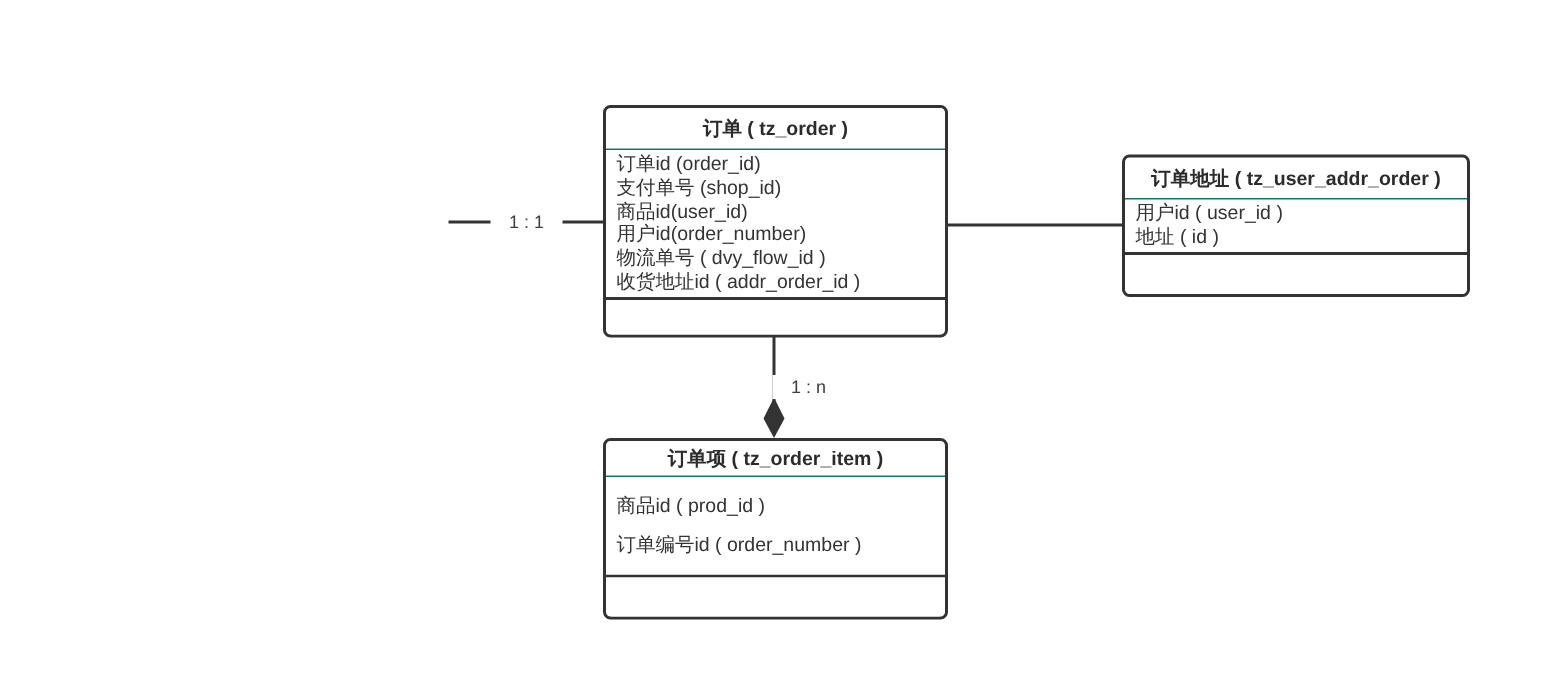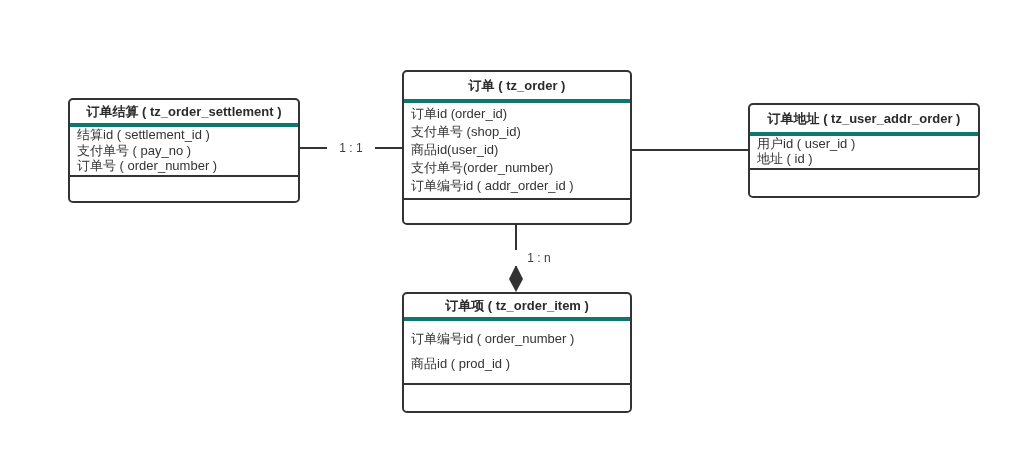--- a/index.html
+++ b/index.html
@@ -27,21 +27,21 @@
     box-sizing: border-box;
     background: #ffffff;
     border: 2px solid #333333;
     border-radius: 5px;
     display: flex;
     flex-direction: column;
     color: #333333;
   }
   .entity-title {
     flex: 0 0 auto;
-    border-bottom: 4px solid #0f766e;
+    border-bottom: 1px solid #0f766e;
     font-weight: bold;
     font-size: 13px;
     text-align: center;
     white-space: nowrap;
     overflow: hidden;
     color: #2b2b2b;
     display: flex;
     align-items: center;
     justify-content: center;
   }
@@ -80,56 +80,48 @@
 
 <div class="canvas">
 
   <svg class="connectors" width="1032" height="460" viewBox="0 0 1032 460">
     <line x1="299" y1="148" x2="402" y2="148" stroke="#333333" stroke-width="2"></line>
     <line x1="631" y1="150" x2="749" y2="150" stroke="#333333" stroke-width="2"></line>
     <line x1="516" y1="224" x2="516" y2="290" stroke="#333333" stroke-width="2"></line>
     <polygon points="516,265 523,279 516,292 509,279" fill="#333333"></polygon>
   </svg>
 
-  <div class="entity" style="left:68px; top:98px; width:232px; height:105px;">
-    <div class="entity-title" style="height:23px;">订单结算 ( tz_order_settlement )</div>
-    <div class="entity-fields">
-      <div class="field">结算id ( settlement_id )</div>
-      <div class="field">支付单号 ( pay_no )</div>
-      <div class="field">订单号 ( order_number )</div>
-    </div>
-    <div class="entity-footer" style="height:24px;"></div>
-  </div>
 
   <div class="entity" style="left:402px; top:70px; width:230px; height:155px;">
     <div class="entity-title" style="height:27px;">订单 ( tz_order )</div>
     <div class="entity-fields">
       <div class="field">订单id (order_id)</div>
       <div class="field">支付单号 (shop_id)</div>
       <div class="field">商品id(user_id)</div>
-      <div class="field">支付单号(order_number)</div>
-      <div class="field">订单编号id ( addr_order_id )</div>
+      <div class="field">用户id(order_number)</div>
+      <div class="field">物流单号 ( dvy_flow_id )</div>
+      <div class="field">收货地址id ( addr_order_id )</div>
     </div>
     <div class="entity-footer" style="height:23px;"></div>
   </div>
 
   <div class="entity" style="left:748px; top:103px; width:232px; height:95px;">
     <div class="entity-title" style="height:27px;">订单地址 ( tz_user_addr_order )</div>
     <div class="entity-fields">
       <div class="field">用户id ( user_id )</div>
       <div class="field">地址 ( id )</div>
     </div>
     <div class="entity-footer" style="height:26px;"></div>
   </div>
 
   <div class="entity" style="left:402px; top:292px; width:230px; height:121px;">
     <div class="entity-title" style="height:23px;">订单项 ( tz_order_item )</div>
     <div class="entity-fields">
+      <div class="field">商品id ( prod_id )</div>
       <div class="field">订单编号id ( order_number )</div>
-      <div class="field">商品id ( prod_id )</div>
     </div>
     <div class="entity-footer" style="height:26px;"></div>
   </div>
 
   <div class="rel-label" style="left:327px; top:140px; width:48px; height:16px;">1 : 1</div>
   <div class="rel-label" style="left:515px; top:250px; width:48px; height:16px;">1 : n</div>
 
 </div>
 
 </body></html>

